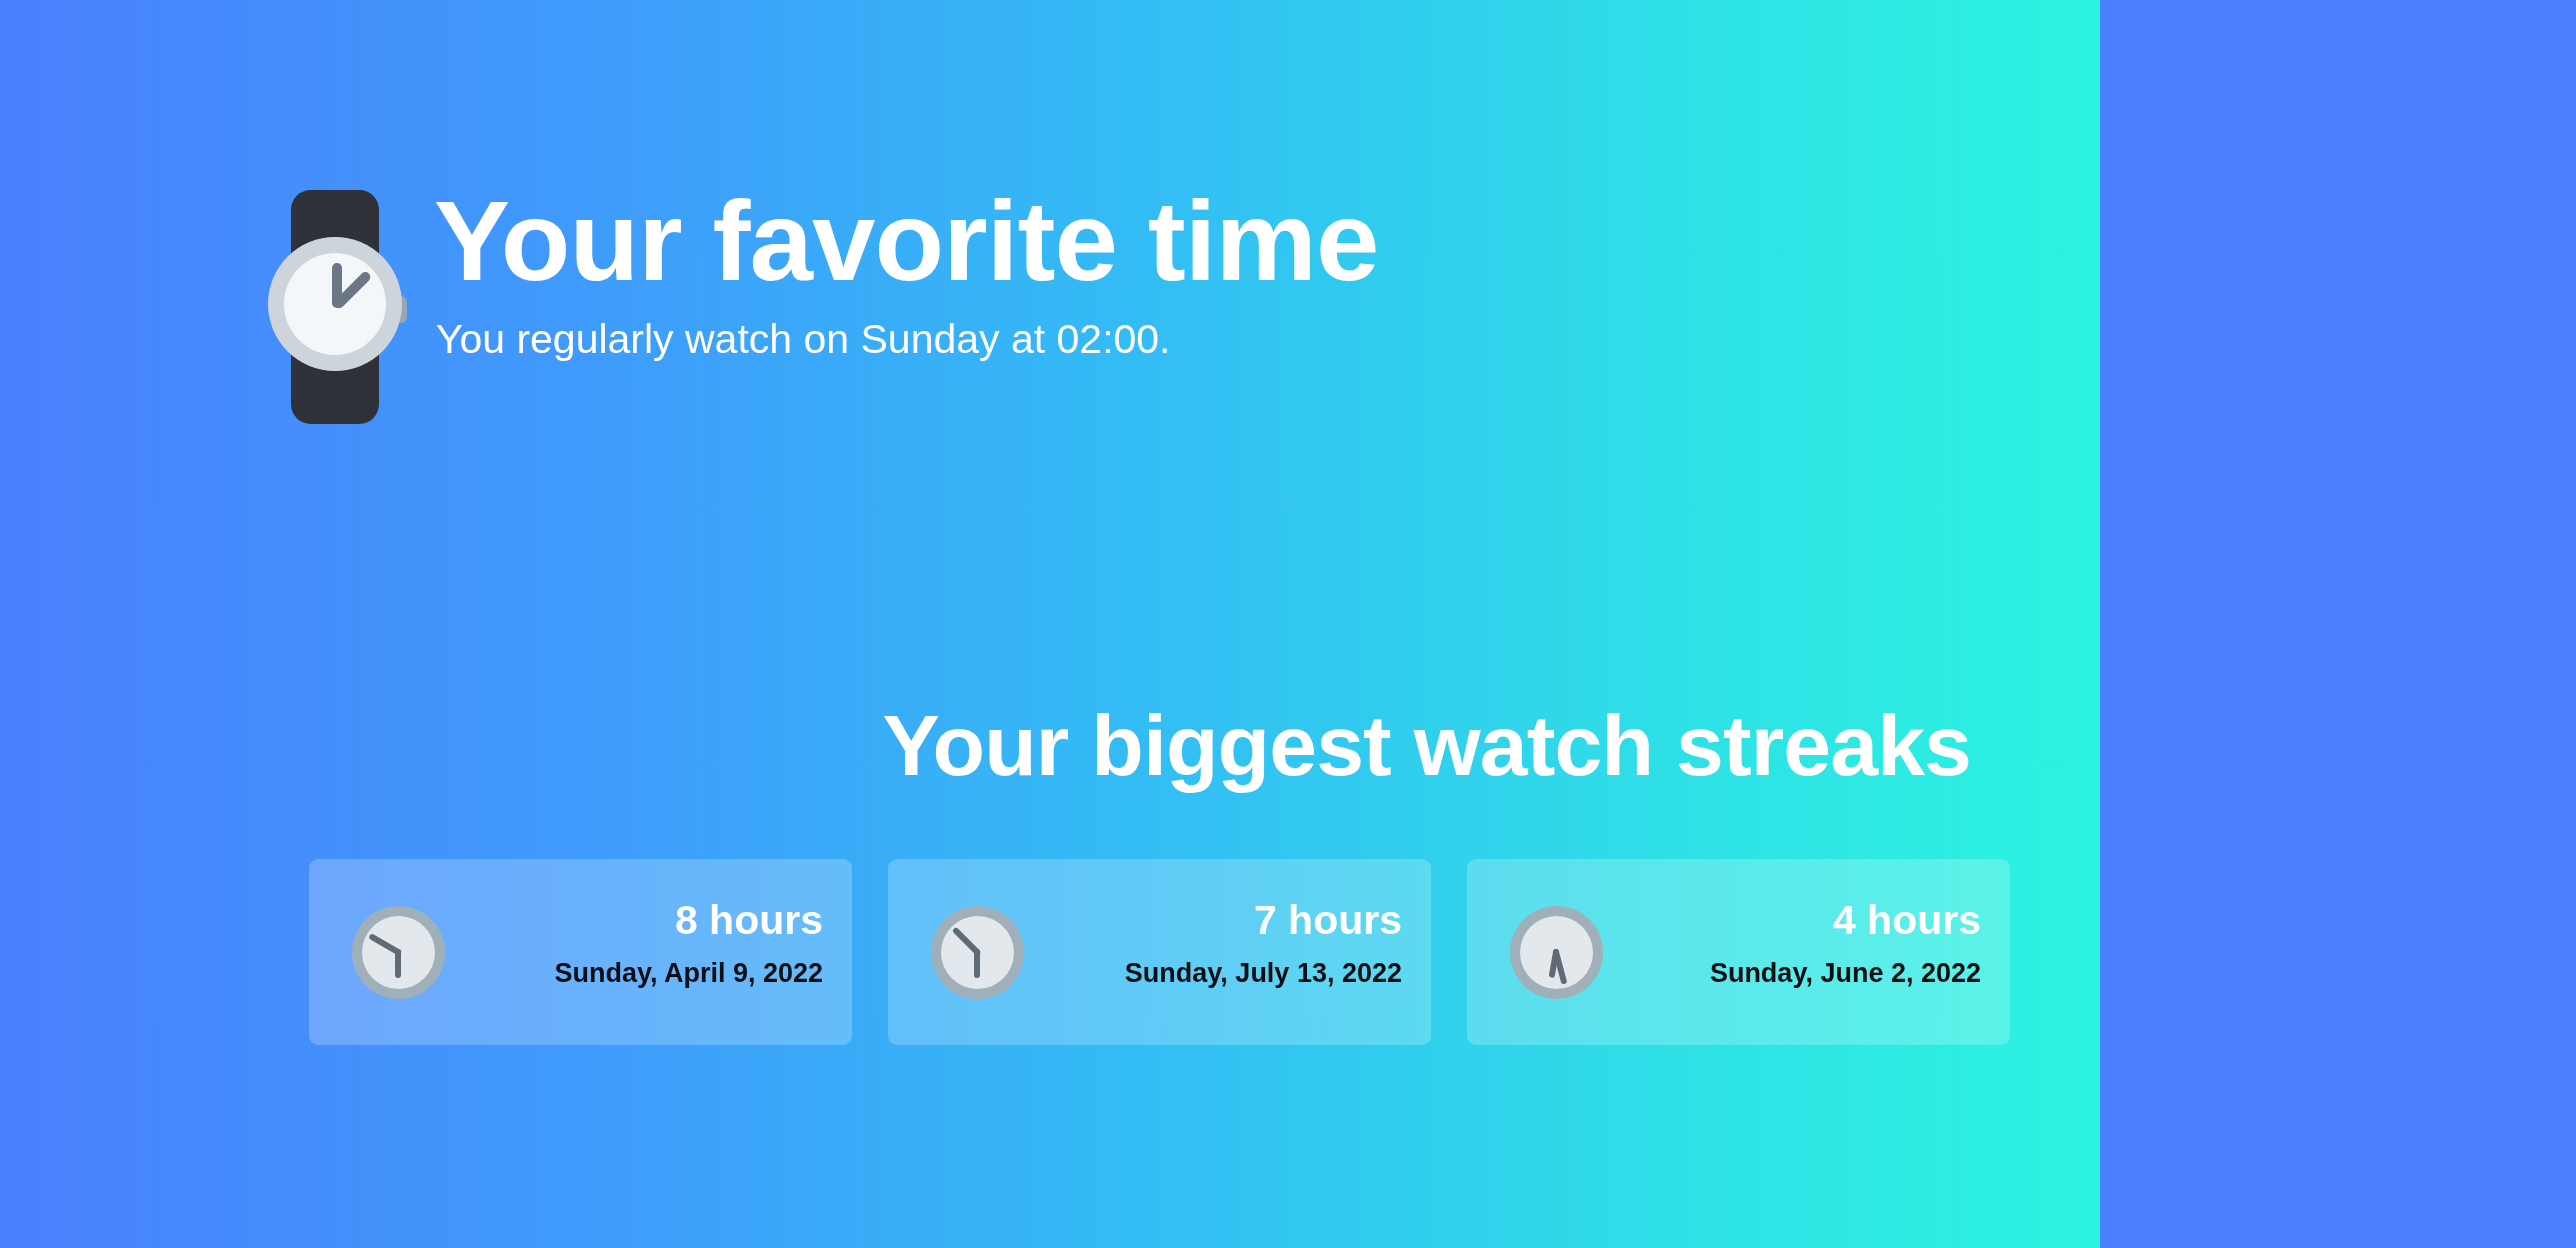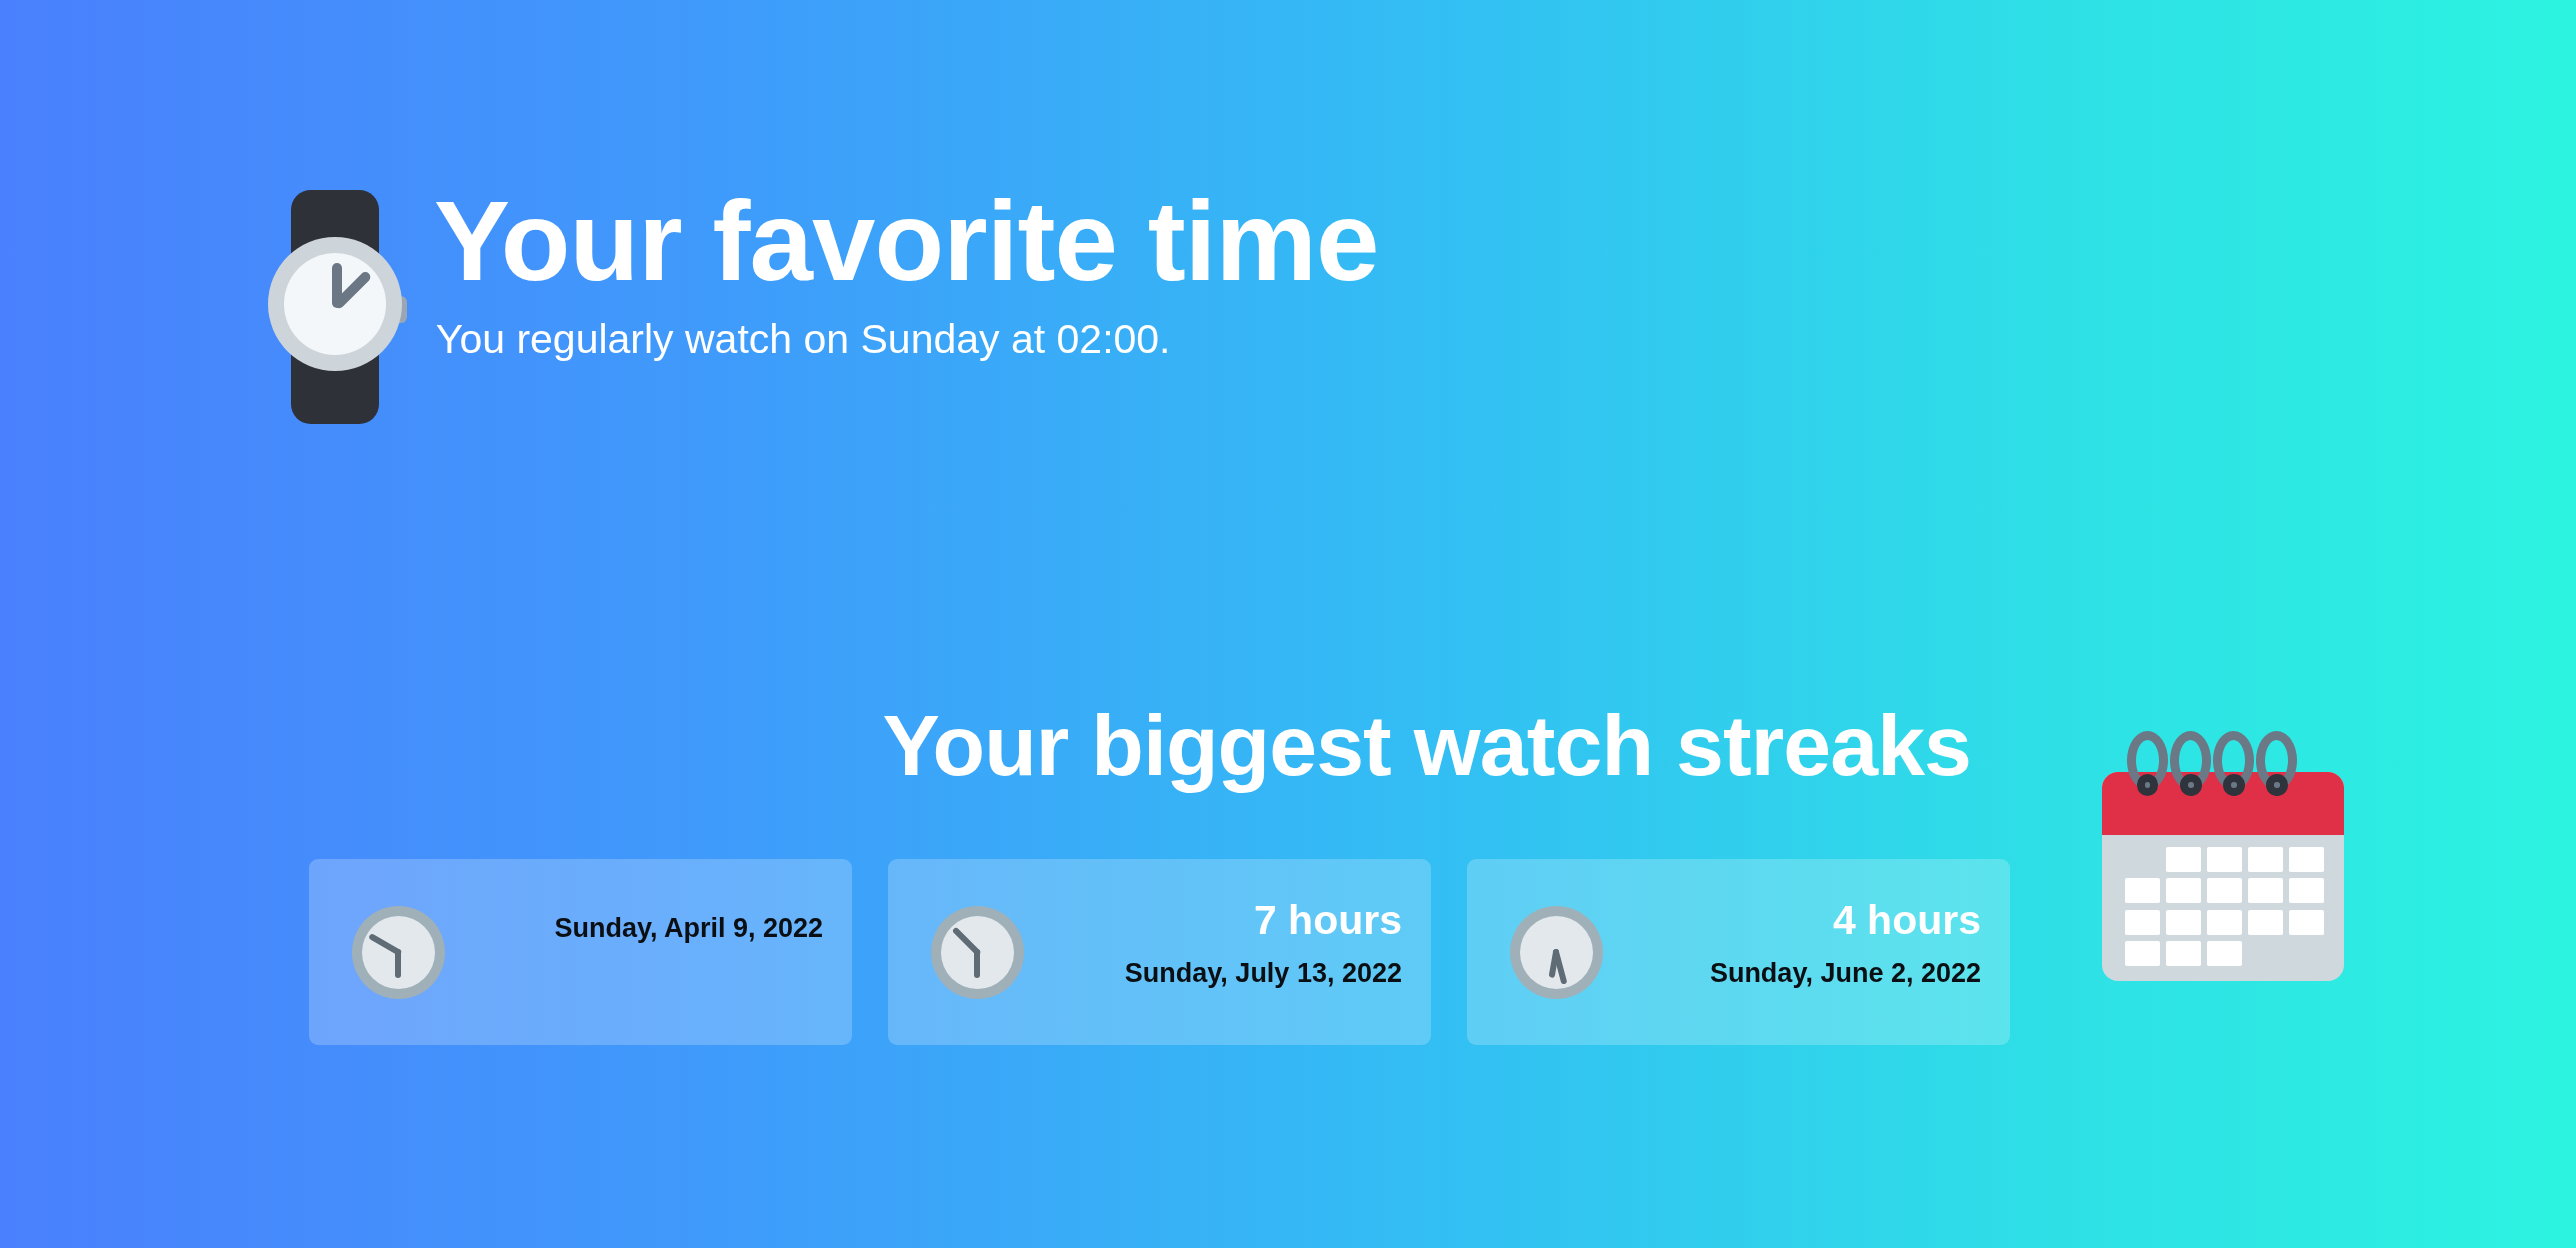--- a/index.html
+++ b/index.html
@@ -9,21 +9,21 @@
   body {
     width: 2576px;
     height: 1249px;
     overflow: hidden;
     font-family: "Liberation Sans", sans-serif;
     background: #4a80fd;
   }
 
   #stage {
     position: relative;
-    width: 2576px;
+    width: 2100px;
     height: 1249px;
     background: linear-gradient(90deg, #4a80fd 0%, #3f9bfb 28%, #33bdf4 55%, #2ee0e6 80%, #2cf3e0 100%);
     overflow: hidden;
   }
 
   
   .fav-section {
     position: absolute;
     left: 259px;
     top: 183px;
@@ -333,20 +333,21 @@
     <div class="cards">
 
       <div class="card">
         <div class="card-clock">
           <div class="clock-ring"></div>
           <div class="clock-face"></div>
           <div class="hand hour" style="transform:rotate(0deg)"></div>
           <div class="hand minute" style="transform:rotate(120deg)"></div>
         </div>
         <div class="card-text">
+          <div class="card-hours">8 hours</div>
           <div class="card-date">Sunday, April 9, 2022</div>
         </div>
       </div>
 
       <div class="card">
         <div class="card-clock">
           <div class="clock-ring"></div>
           <div class="clock-face"></div>
           <div class="hand hour" style="transform:rotate(0deg)"></div>
           <div class="hand minute" style="transform:rotate(135deg)"></div>

